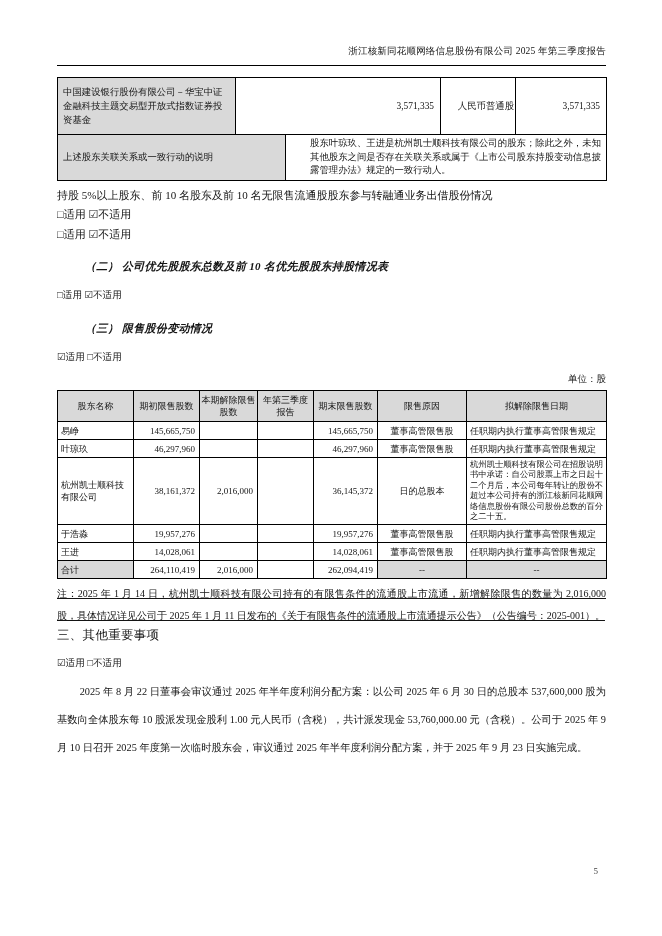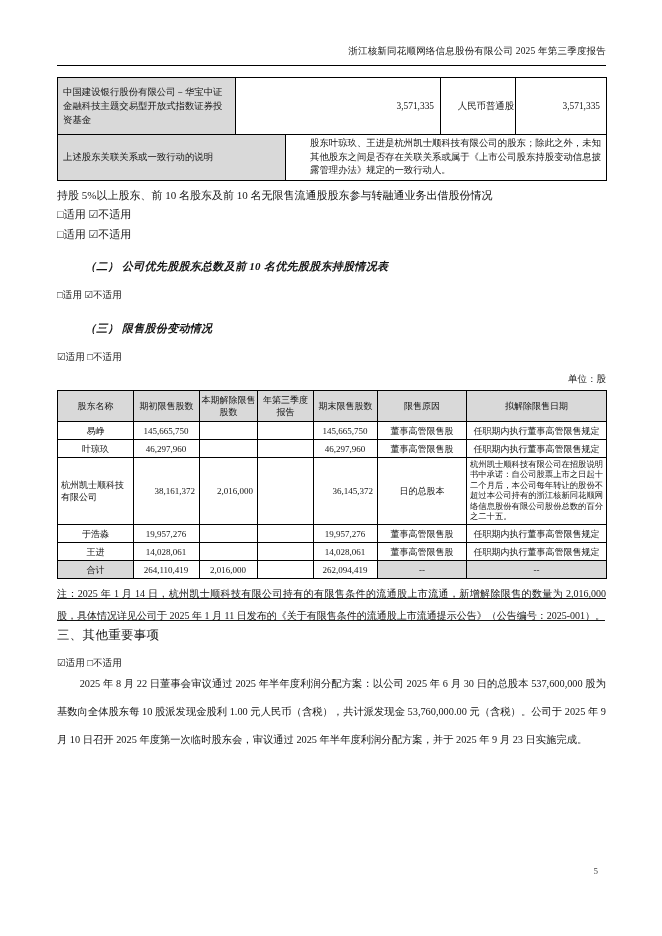--- a/index.html
+++ b/index.html
@@ -40,27 +40,27 @@
   .applic{font-size:9.6px;margin-top:15px;}
   .unit{font-size:9.5px;text-align:right;margin-top:9px;}
 
   
   .t2{margin-top:4px;font-size:9px;}
   .t2 td{padding:1px 3px;line-height:12px;}
   .t2 .hd{background:#d9d9d9;text-align:center;height:26px;padding:2px 1px;}
   .t2 .al{text-align:left;}
   .t2 .ar{text-align:right;padding-right:4px;}
   .t2 .ac{text-align:center;}
-  .t2 .rrow td{height:15px;text-align:center;}
+  .t2 .rrow td{height:15px;}
   .t2 .commit{font-size:8.3px;line-height:10.4px;text-align:justify;padding:2px 3px;}
 
   .note{margin-top:4px;font-size:10px;line-height:22px;text-align:justify;text-decoration:underline;}
 
   .h-main{font-size:12.5px;font-weight:normal;letter-spacing:.3px;}
-  .para{font-size:10.3px;line-height:28px;text-align:justify;text-indent:2.2em;}
+  .para{margin-top:8px;font-size:10.3px;line-height:28px;text-align:justify;text-indent:2.2em;}
 
   .pageno{position:absolute;top:866px;right:64px;font-size:9px;color:#444;}
 </style>
 </head>
 <body>
 
 <div class="page">
   <div class="content">
 
     <div class="doc-header">浙江核新同花顺网络信息股份有限公司 2025 年第三季度报告</div>

